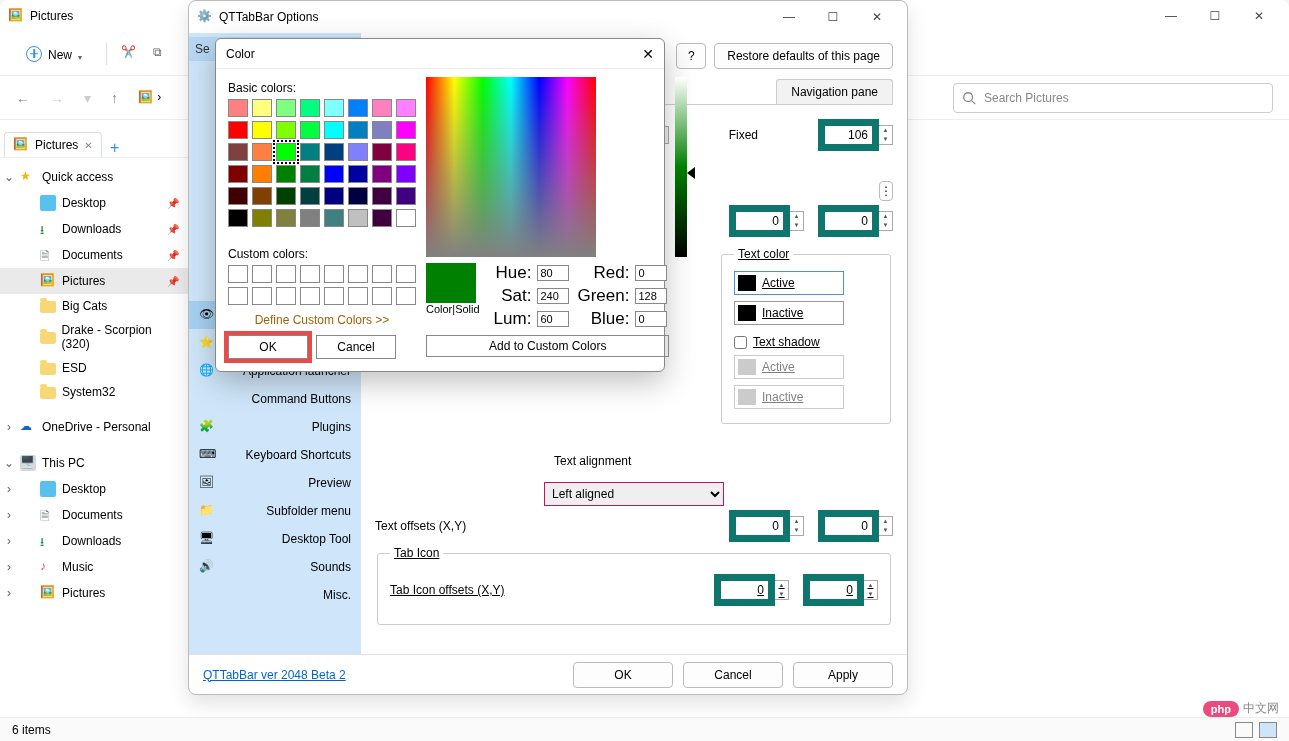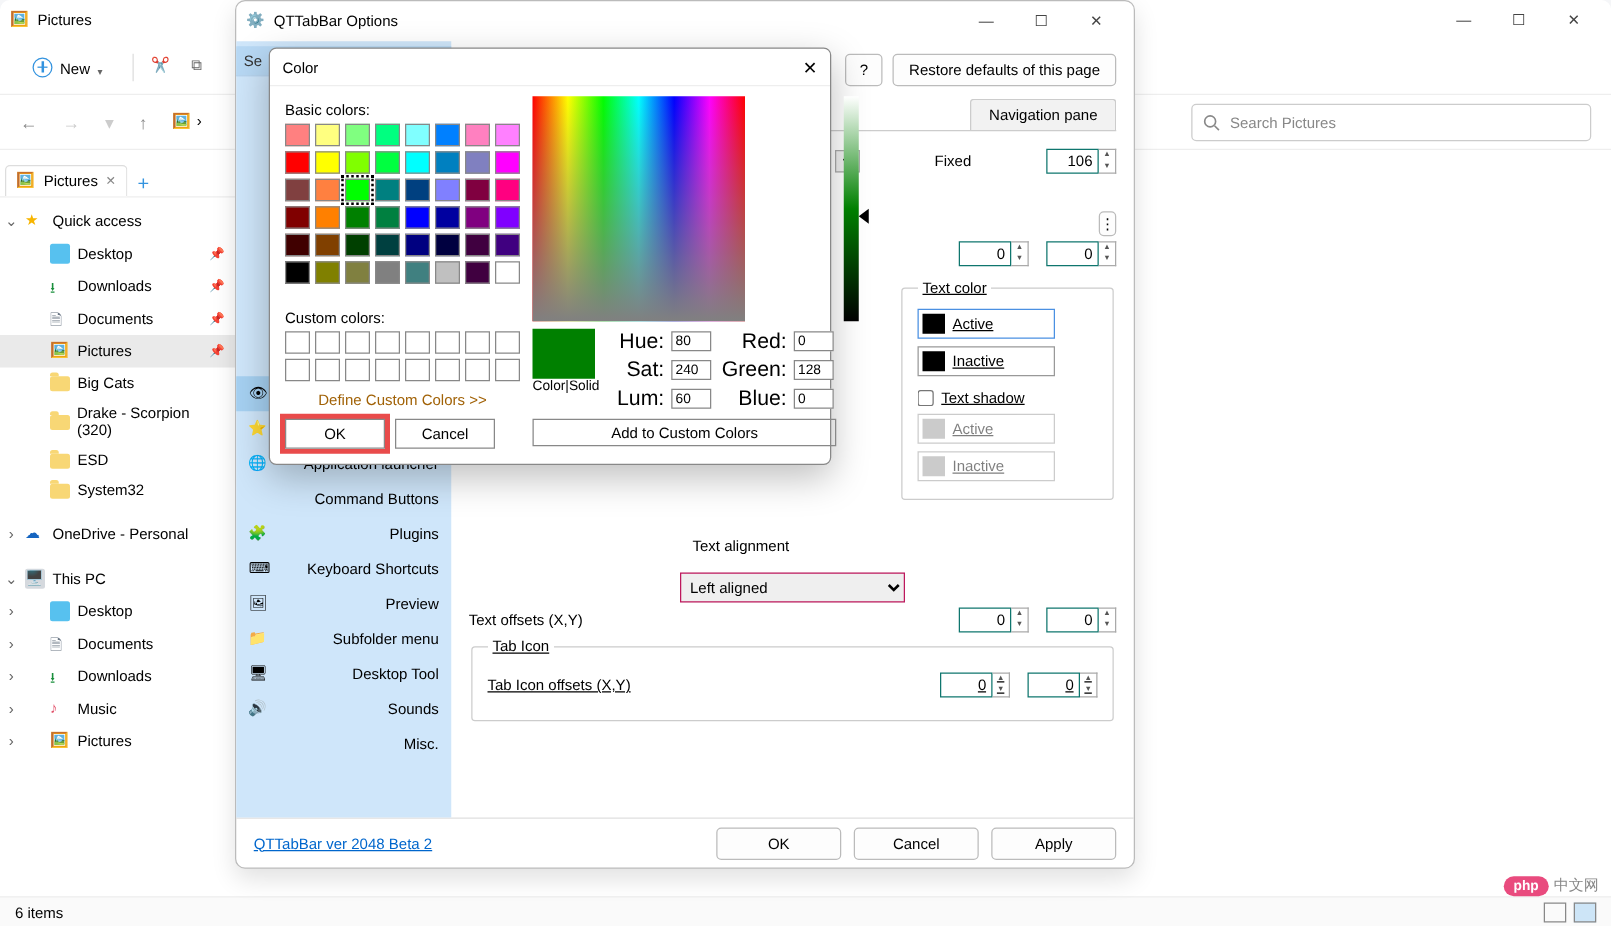--- a/index.html
+++ b/index.html
@@ -72,21 +72,21 @@
 .toprow { display:flex; gap:8px; margin-bottom:10px; align-items:center; }
 .btn { border:1px solid #bbb; background:#fdfdfd; border-radius:4px; padding:5px 12px; display:inline-flex; align-items:center; justify-content:center; }
 .btn.help { width:30px; }
 .subtabs { display:flex; gap:2px; border-bottom:1px solid #ccc; margin-bottom:14px; }
 .subtab { padding:5px 14px; border:1px solid #ccc; border-bottom:none; border-radius:3px 3px 0 0; background:#f2f2f2; }
 
 fieldset { border:1px solid #ccc; border-radius:3px; padding:10px 12px 14px; margin-bottom:14px;text-decoration:underline; }
 legend { padding:0 4px; font-size:12px; }
 .row { display:flex; align-items:center; gap:14px; margin:4px 0; }
 .spin { display:flex; align-items:center; }
-.spin input { width:42px; text-align:right; padding:2px 4px; border:1px solid #0f766e; }
+.spin input { width:61px; text-align:right; padding:2px 4px; border:7px solid #0f766e; }
 .spin .arrows { width:14px; height:20px; border:1px solid #aaa; border-left:none; display:flex; flex-direction:column; }
 .spin .arrows div { flex:1; font-size:6px; text-align:center; line-height:9px; color:#555; }
 .colorbtn { display:flex; align-items:center; gap:6px; border:1px solid #999; padding:3px 8px 3px 3px; width:110px; }
 .colorbtn.active { border:1px solid #4a90e2; }
 .swatch { width:18px; height:16px; background:#000; }
 .chk { display:flex; align-items:center; gap:6px; }
 .chk input { margin:0; }
 
 select.full { width:180px; padding:3px; border:1px solid #be185d; }
 

